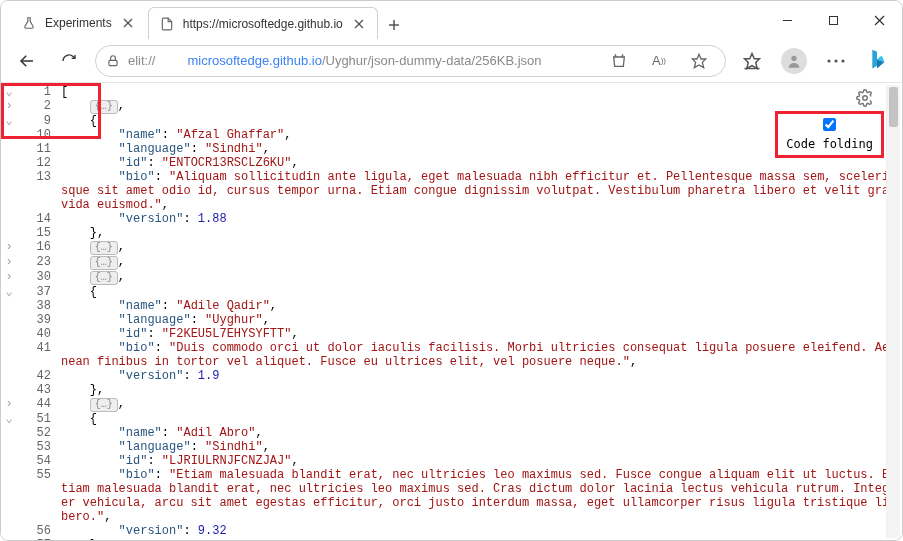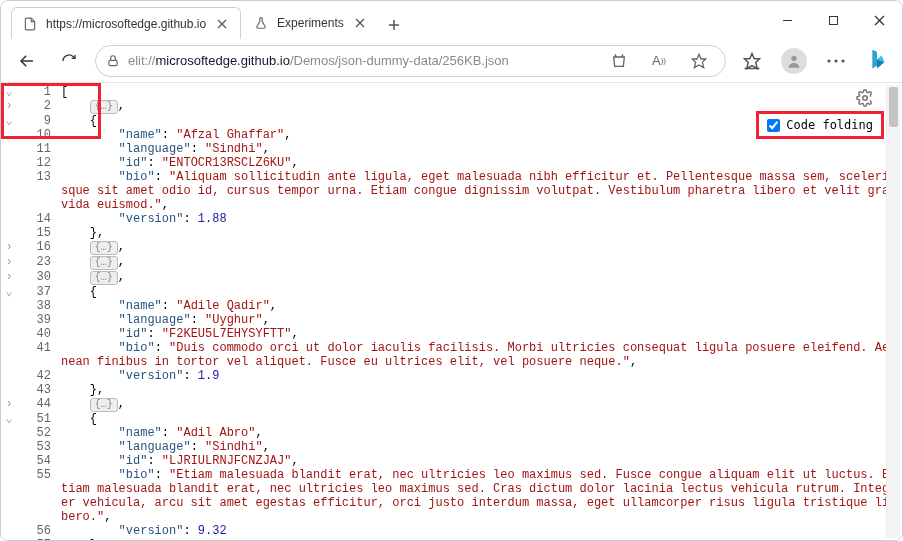--- a/index.html
+++ b/index.html
@@ -11,71 +11,71 @@
 .tab-strip { display: flex; align-items: flex-end; height: 38px; gap: 2px; padding-top: 6px; }
 .tab { height: 32px; display: flex; align-items: center; gap: 8px; padding: 0 10px; font-size: 12px; color: #333; border-radius: 6px 6px 0 0; background: #fff; position: relative; }
 .tab.active { border: 1px solid #d0d0d0; border-bottom: none; }
 .tab .favicon { width: 16px; height: 16px; display: flex; align-items: center; justify-content: center; }
 .tab .close { width: 16px; height: 16px; display: flex; align-items: center; justify-content: center; color: #666; }
 .newtab { width: 28px; height: 28px; display: flex; align-items: center; justify-content: center; color: #555; }
 .toolbar { height: 44px; display: flex; align-items: center; padding: 0 10px; gap: 10px; background: #fff; border-bottom: 1px solid #e5e5e5; }
 .nav-btn { width: 32px; height: 32px; display: flex; align-items: center; justify-content: center; color: #333; border-radius: 4px; }
 .addr { flex: 1; height: 32px; border: 1px solid #d0d0d0; border-radius: 16px; display: flex; align-items: center; padding: 0 10px; gap: 8px; font-size: 13px; color: #5e5e5e; }
 .addr .url-dim { color: #8a8a8a; }
-.addr .url-dark { color: #0f172a; }
+.addr .url-dark { color: #3b82f6; margin-left: 32px; }
 .tool-ico { width: 32px; height: 32px; display: flex; align-items: center; justify-content: center; color: #555; }
 .avatar { width: 26px; height: 26px; border-radius: 50%; background: #ddd; display:flex; align-items:center; justify-content:center; }
 .bing { width: 30px; height: 30px; }
 .content { position: relative; height: calc(541px - 38px - 44px - 2px); overflow: hidden; background: #fff; }
 .code-area { font-family: Consolas, "Courier New", monospace; font-size: 12px; line-height: 14px; padding-top: 2px; color: #000; white-space: pre; }
 .line { display: flex; }
 .fold-col { width: 16px; text-align: center; color: #9e9e9e; user-select: none; flex-shrink: 0; }
 .gutter { width: 44px; text-align: right; padding-right: 10px; color: #666; user-select: none; flex-shrink: 0; }
 .codecell { flex: 1; white-space: pre-wrap; word-break: break-all; padding-right: 10px; } 
 
 .prop { color: #285480; }
 .str { color: #a31515; }
 .blue { color: #1a1aa6; text-align: right; }
 .fold-pill { display: inline-block; border: 1px solid #bbb; background: #eee; border-radius: 3px; padding: 0 4px; line-height: 12px; font-size: 10px; color: #888; }
 .gear { position: absolute; top: 6px; right: 28px; width: 18px; height: 18px; color: #777; }
-.codefold-box { position: absolute; top: 28px; right: 18px; border: 3px solid #e23; padding: 4px 8px; background: #fff; font-family: Consolas, monospace; font-size: 12px; display: flex; align-items: center; gap: 6px; }
+.codefold-box { position: absolute; top: 28px; right: 18px; border: 3px solid #e23; padding: 4px 8px; background: #fff; font-family: Consolas, monospace; font-size: 12px; display: flex; align-items: center; gap: 6px; flex-direction: column; }
 .codefold-box input { width: 13px; height: 13px; }
 .red-box-left { position: absolute; top: 0px; left: 0px; width: 100px; height: 56px; border: 3px solid #e23; pointer-events: none; }
 .scrollbar { position: absolute; right: 2px; top: 2px; bottom: 2px; width: 14px; background: #f4f4f4; border-left: 1px solid #eee; }
 .scroll-thumb { position: absolute; top: 2px; left: 2px; right: 2px; height: 40px; background: #c4c4c4; border-radius: 2px; }
 svg { display: block; }
 </style>
 </head>
 <body>
 
 <div class="titlebar">
   <div class="tlb-left">
     <div class="tab-strip">
+      <div class="tab">
+        <span class="favicon">
+          <svg width="14" height="14" viewBox="0 0 24 24" fill="none" stroke="#666" stroke-width="2">
+              <path d="M9 3h6M10 3v6l-5 9a2 2 0 0 0 2 3h10a2 2 0 0 0 2-3l-5-9V3"></path>
+            </svg>
+        </span>
+        <span>Experiments</span>
+        <span class="close">
+          <svg width="10" height="10" viewBox="0 0 10 10" stroke="#555" stroke-width="1.3">
+              <line x1="1" y1="1" x2="9" y2="9"></line>
+              <line x1="9" y1="1" x2="1" y2="9"></line>
+            </svg>
+        </span>
+      </div>
       <div class="tab active">
         <span class="favicon">
           <svg width="14" height="14" viewBox="0 0 24 24" fill="none" stroke="#666" stroke-width="2">
               <path d="M14 2H6a2 2 0 0 0-2 2v16a2 2 0 0 0 2 2h12a2 2 0 0 0 2-2V8z"></path>
               <polyline points="14 2 14 8 20 8"></polyline>
             </svg>
         </span>
         <span>https://microsoftedge.github.io</span>
-        <span class="close">
-          <svg width="10" height="10" viewBox="0 0 10 10" stroke="#555" stroke-width="1.3">
-              <line x1="1" y1="1" x2="9" y2="9"></line>
-              <line x1="9" y1="1" x2="1" y2="9"></line>
-            </svg>
-        </span>
-      </div>
-      <div class="tab">
-        <span class="favicon">
-          <svg width="14" height="14" viewBox="0 0 24 24" fill="none" stroke="#666" stroke-width="2">
-              <path d="M9 3h6M10 3v6l-5 9a2 2 0 0 0 2 3h10a2 2 0 0 0 2-3l-5-9V3"></path>
-            </svg>
-        </span>
-        <span>Experiments</span>
         <span class="close">
           <svg width="10" height="10" viewBox="0 0 10 10" stroke="#555" stroke-width="1.3">
               <line x1="1" y1="1" x2="9" y2="9"></line>
               <line x1="9" y1="1" x2="1" y2="9"></line>
             </svg>
         </span>
       </div>
       <div class="newtab">
         <svg width="12" height="12" viewBox="0 0 12 12" stroke="#555" stroke-width="1.5">
             <line x1="6" y1="1" x2="6" y2="11"></line>
@@ -118,21 +118,21 @@
       </svg>
   </div>
   <div class="addr">
     <span>
       <svg width="14" height="14" viewBox="0 0 24 24" fill="none" stroke="#666" stroke-width="2">
           <rect x="5" y="11" width="14" height="9" rx="2"></rect>
           <path d="M8 11V7a4 4 0 0 1 8 0v4"></path>
         </svg>
     </span>
     <span>
-      <span class="url-dim">elit://</span><span class="url-dark">microsoftedge.github.io</span><span class="url-dim">/Demos/json-dummy-data/256KB.json</span>
+      <span class="url-dim">elit://</span><span class="url-dark">microsoftedge.github.io</span><span class="url-dim">/Uyghur/json-dummy-data/256KB.json</span>
     </span>
     <span style="flex:1"></span>
     <span class="tool-ico">
         <svg width="16" height="16" viewBox="0 0 24 24" fill="none" stroke="#666" stroke-width="2">
           <path d="M6 2l2 4h8l2-4M4 6h16l-1.5 14H5.5z"></path>
         </svg>
       </span>
     <span class="tool-ico" style="font-size:13px;color:#666">A<sup style="font-size:8px">))</sup></span>
     <span class="tool-ico">
         <svg width="16" height="16" viewBox="0 0 24 24" fill="none" stroke="#666" stroke-width="2">

